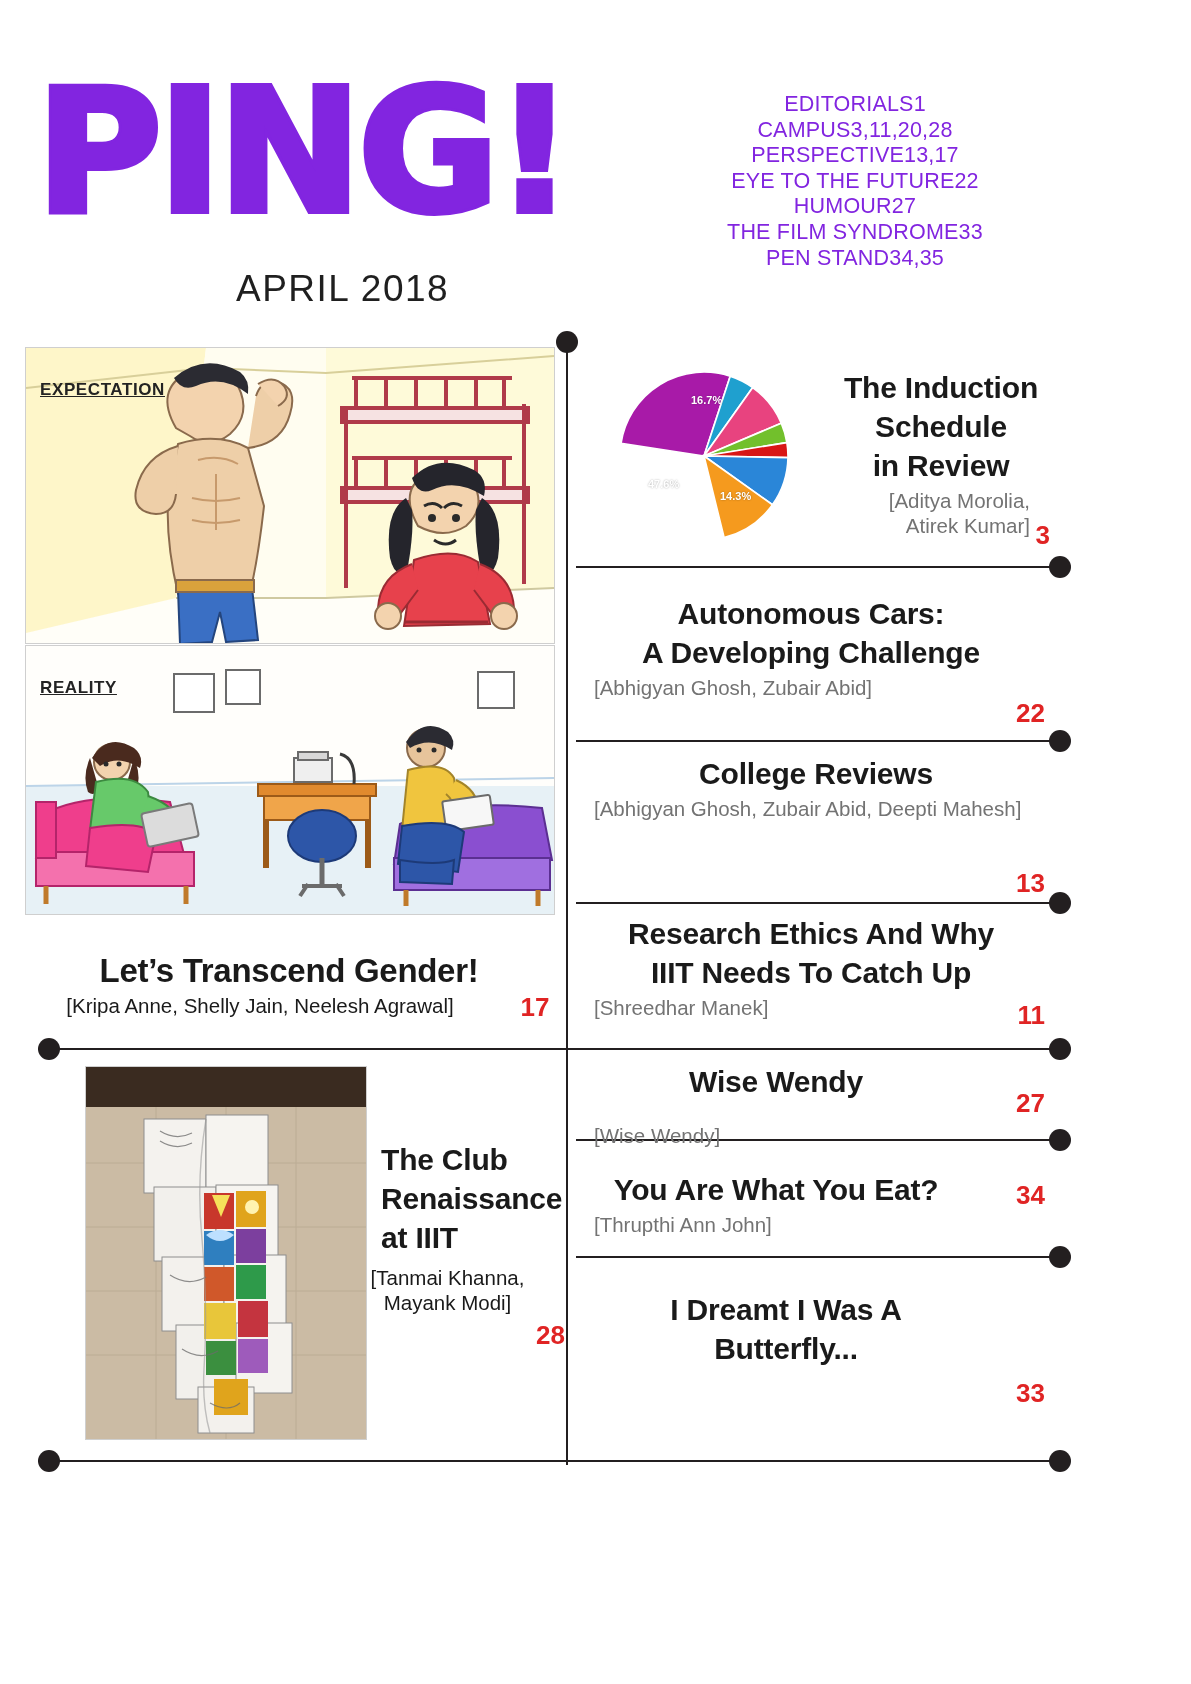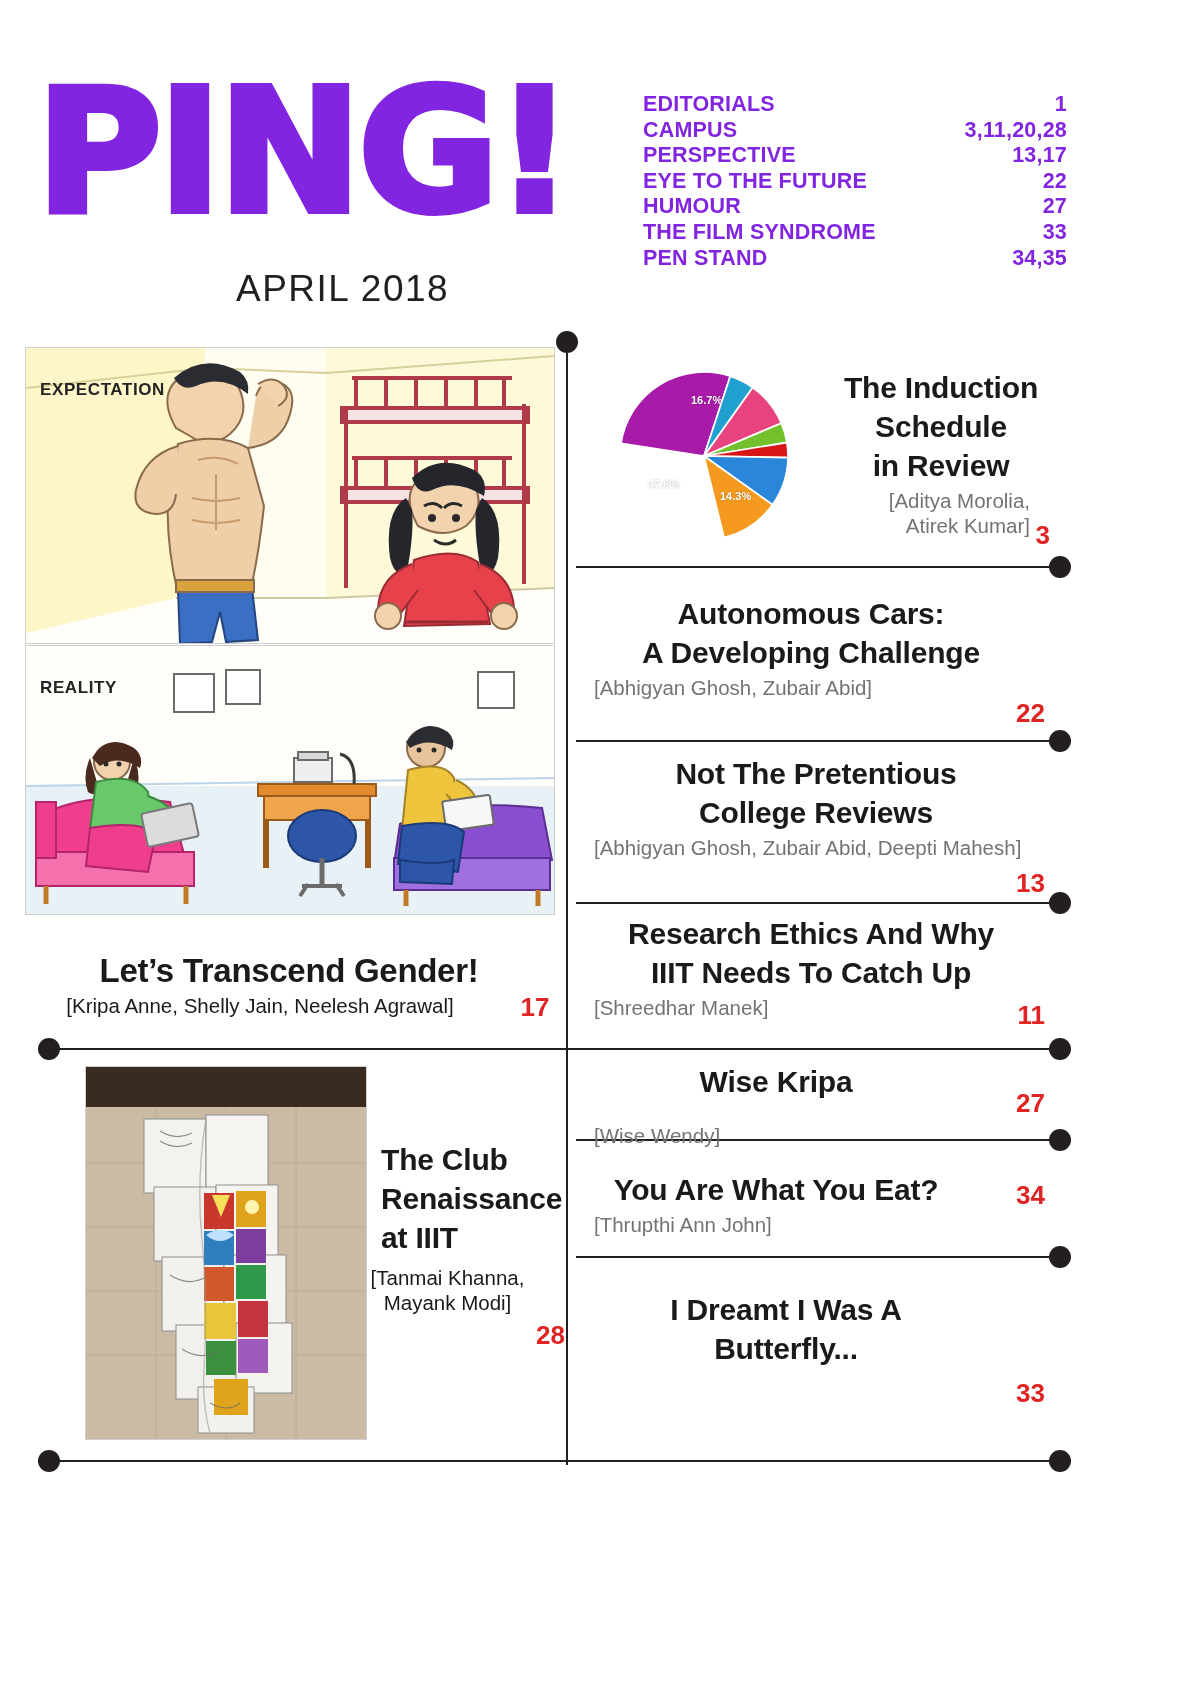--- a/index.html
+++ b/index.html
@@ -27,22 +27,22 @@
     paint-order:stroke fill;
   }
   .issue-date{
     position:absolute;left:236px;top:268px;
     font-size:37px;letter-spacing:1.5px;
     font-weight:400;color:#1f1f1f;
   }
 
   .toc{position:absolute;left:617px;top:92px;width:450px;}
   .toc-row{
-    display:flex;justify-content:space-between;align-items:baseline;
-    color:#8225e0;font-weight:bold;font-size:21.5px;line-height:25.6px;
+    display:flex;justify-content:center;align-items:baseline;
+    color:#8225e0;font-weight:normal;font-size:21.5px;line-height:25.6px;
     letter-spacing:.2px;
     margin-left:26px;
   }
   .toc-name{white-space:nowrap;}
   .toc-page{white-space:nowrap;text-align:right;}
 
   
   .hline{position:absolute;height:2px;background:#231f20;}
   .vline{position:absolute;width:2px;background:#231f20;}
   .dot{position:absolute;width:22px;height:22px;border-radius:50%;background:#231f20;}
@@ -51,21 +51,21 @@
   .art-top{
     position:absolute;left:25px;top:347px;width:528px;height:295px;
     border:1px solid #cfcfcf;overflow:hidden;background:#fdfdfb;
   }
   .art-bottom{
     position:absolute;left:25px;top:645px;width:528px;height:268px;
     border:1px solid #cfcfcf;overflow:hidden;background:#eab308;
   }
   .art-label{
     position:absolute;left:14px;top:32px;
-    font-size:17px;font-weight:700;letter-spacing:.6px;color:#232323;z-index:6;
+    font-size:17px;font-weight:700;letter-spacing:.6px;color:#232323;z-index:6;text-decoration:underline;
   }
   .feature-title{
     position:absolute;left:25px;top:952px;width:528px;text-align:center;
     font-size:33px;font-weight:700;color:#1a1a1a;letter-spacing:-.3px;
   }
   .feature-authors{
     position:absolute;left:25px;top:994px;width:470px;text-align:center;
     font-size:20.5px;color:#1a1a1a;
   }
   .feature-page{
@@ -413,35 +413,34 @@
   <div class="epage" style="left:990px;top:520px;width:60px;">3</div>
 
   <div class="entry" style="top:594px;width:470px;">
     <div class="etitle">Autonomous Cars:</div>
     <div class="etitle">A Developing Challenge</div>
     <div class="eauth" style="padding-left:18px;">[Abhigyan Ghosh, Zubair Abid]</div>
   </div>
   <div class="epage" style="left:985px;top:698px;width:60px;">22</div>
 
   <div class="entry" style="top:754px;width:480px;">
-    <div class="etitle">Not The Pretentious</div>
     <div class="etitle">College Reviews</div>
     <div class="eauth" style="padding-left:18px;">[Abhigyan Ghosh, Zubair Abid, Deepti Mahesh]</div>
   </div>
   <div class="epage" style="left:985px;top:868px;width:60px;">13</div>
 
   <div class="entry" style="top:914px;width:470px;">
     <div class="etitle">Research Ethics And Why</div>
     <div class="etitle">IIIT Needs To Catch Up</div>
     <div class="eauth" style="padding-left:18px;">[Shreedhar Manek]</div>
   </div>
   <div class="epage" style="left:985px;top:1000px;width:60px;">11</div>
 
   <div class="entry" style="top:1062px;width:400px;">
-    <div class="etitle">Wise Kripa</div>
+    <div class="etitle">Wise Wendy</div>
     <div class="eauth" style="padding-left:18px;margin-top:22px;">[Wise Wendy]</div>
   </div>
   <div class="epage" style="left:985px;top:1088px;width:60px;">27</div>
 
   <div class="entry" style="top:1170px;width:400px;">
     <div class="etitle">You Are What You Eat?</div>
     <div class="eauth" style="padding-left:18px;">[Thrupthi Ann John]</div>
   </div>
   <div class="epage" style="left:985px;top:1180px;width:60px;">34</div>
 

